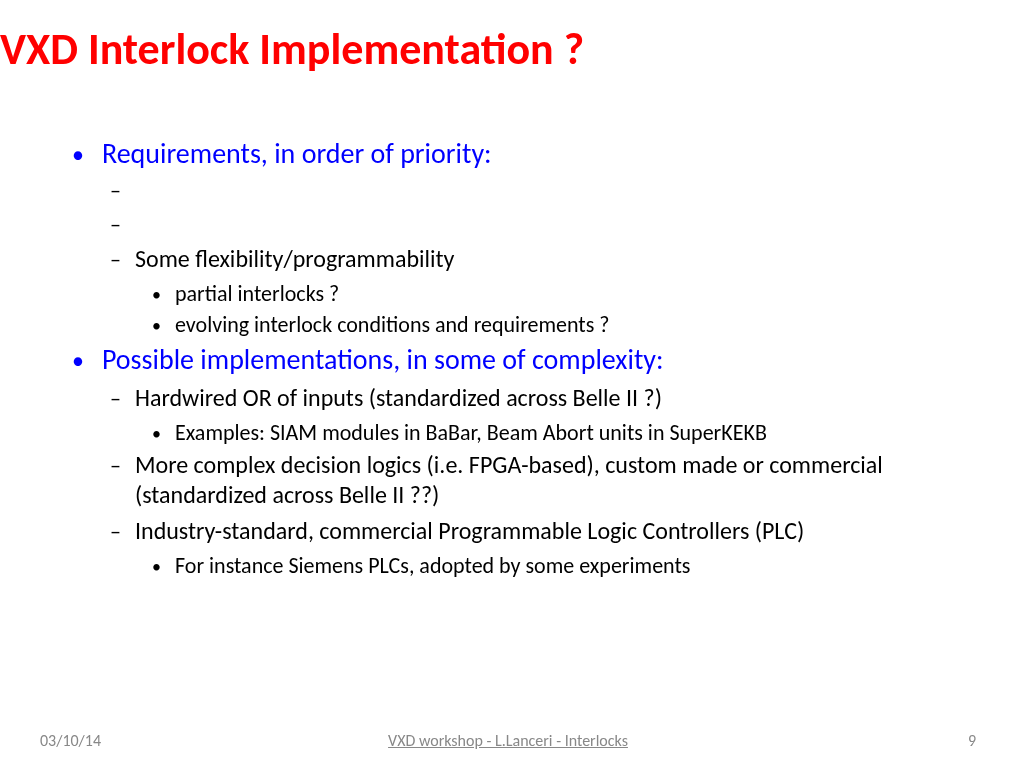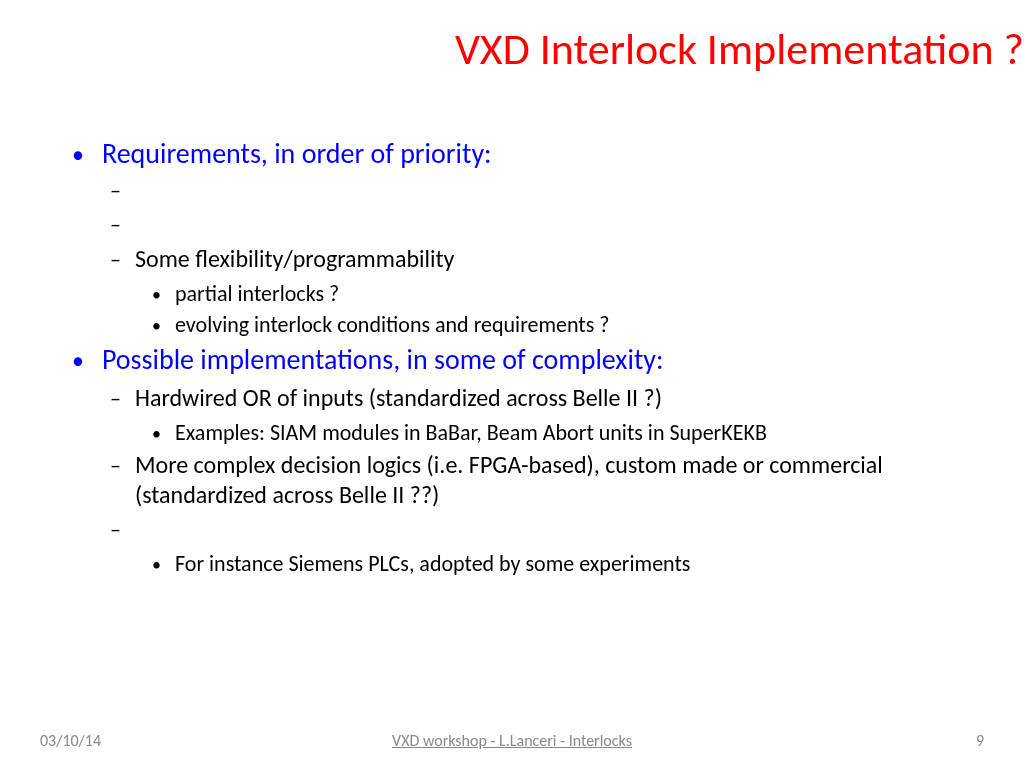--- a/index.html
+++ b/index.html
@@ -7,25 +7,24 @@
       width: 1024px;
       height: 768px;
       background: #fff;
       font-family: Calibri, Arial, sans-serif;
       position: relative;
       overflow: hidden;
     }
     .slide-title {
       color: #ff0000;
       font-size: 44px;
-      font-weight: 400;
-      text-align: right;
+      font-weight: 700;
+      text-align: left;
       padding-top: 22px;
       padding-bottom: 10px;
-      margin-left: 28px;
     }
     .content {
       padding: 50px 70px 0 100px;
     }
     .bullet-l1 {
       color: #0000ff;
       font-size: 28px;
       display: flex;
       align-items: baseline;
       margin-bottom: 6px;
@@ -65,21 +64,21 @@
       font-size: 18px;
       margin-right: 14px;
       margin-left: -20px;
       line-height: 1;
     }
     .spacer-top { margin-top: 4px; }
     .footer {
       position: absolute;
       bottom: 18px;
       left: 0;
-      right: 0;
+      right: 8px;
       display: flex;
       justify-content: space-between;
       padding: 0 40px;
       color: #888;
       font-size: 16px;
     }
     .footer-center {
       position: absolute;
       left: 50%;
       transform: translateX(-50%);
@@ -127,20 +126,21 @@
   <div class="bullet-l3">
     <span class="bullet-l3-marker">•</span>
     <span>Examples: SIAM modules in BaBar, Beam Abort units in SuperKEKB</span>
   </div>
   <div class="bullet-l2">
     <span class="bullet-l2-marker">–</span>
     <span>More complex decision logics (i.e. FPGA-based), custom made or commercial (standardized across Belle II ??)</span>
   </div>
   <div class="bullet-l2">
     <span class="bullet-l2-marker">–</span>
+    <span>Industry-standard, commercial Programmable Logic Controllers (PLC)</span>
   </div>
   <div class="bullet-l3">
     <span class="bullet-l3-marker">•</span>
     <span>For instance Siemens PLCs, adopted by some experiments</span>
   </div>
 
 </div>
 
 <div class="footer">
   <span>03/10/14</span>

